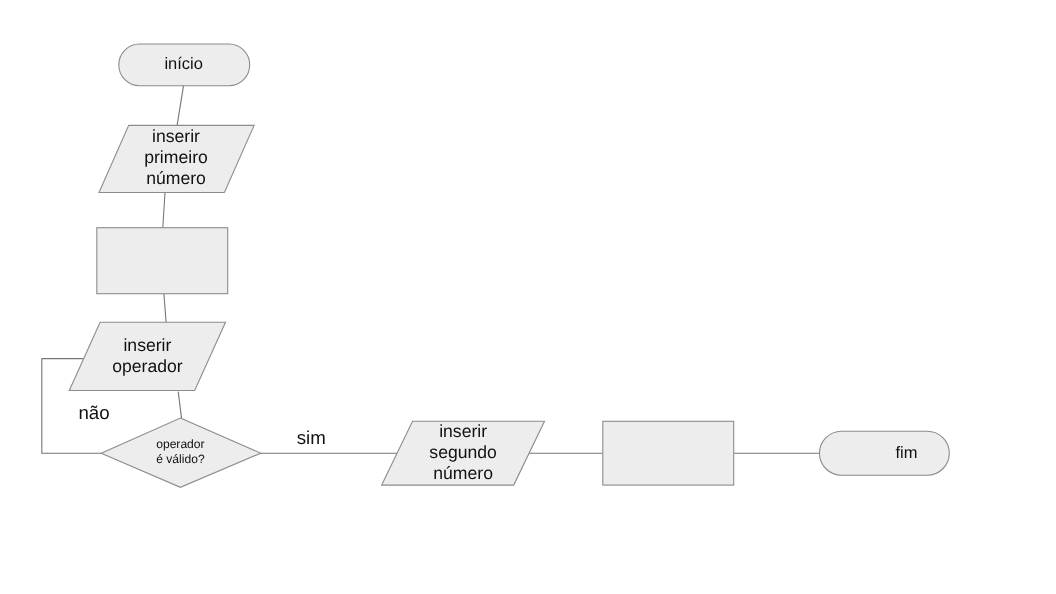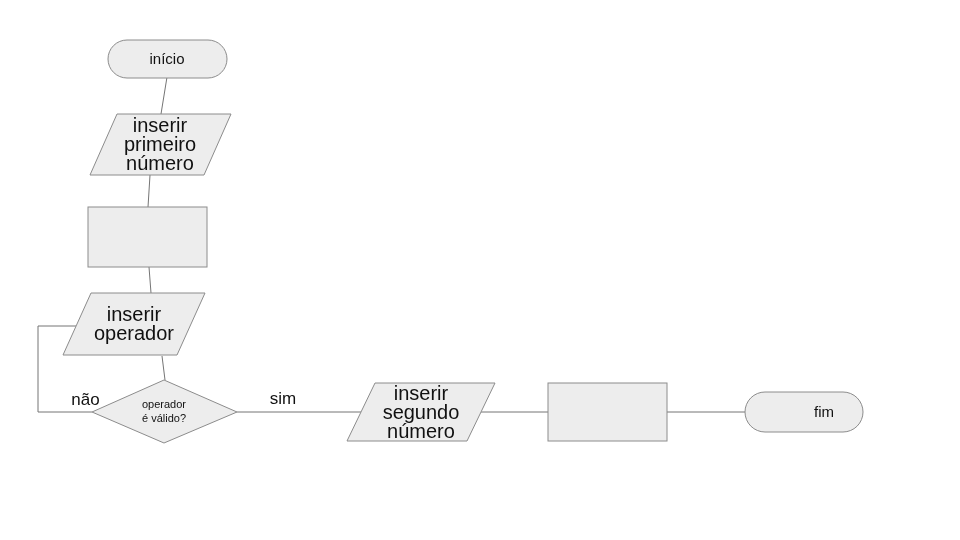--- a/index.html
+++ b/index.html
@@ -29,21 +29,21 @@
     fill: none;
     stroke: var(--line_color, #757575);
     stroke-width: 1;
   }
   .label {
     position: absolute;
     transform: translate(-50%, -50%);
     text-align: center;
     white-space: pre-line;
     color: var(--text_color, #111111);
-    font-size: 20px;
+    font-size: 16px;
     line-height: 19px;
     pointer-events: none;
   }
   .label.terminator { font-size: 15px; line-height: 18px; }
   .label.decision   { font-size: 11px; line-height: 14px; }
   .label.edge-label { font-size: 17px; line-height: 18px; }
 </style>
 </head>
 <body>
 
@@ -76,16 +76,16 @@
 número</div>
   <div class="label" style="left:134px; top:324px;">inserir
 operador</div>
   <div class="label decision" style="left:164px; top:411px;">operador
 é válido?</div>
   <div class="label" style="left:421px; top:412px;">inserir
 segundo
 número</div>
   <div class="label terminator" style="left:824px; top:412px;">fim</div>
 
-  <div class="label edge-label" style="left:62px; top:400px;padding-left:47px;">não</div>
+  <div class="label edge-label" style="left:62px; top:376px;padding-left:47px;">não</div>
   <div class="label edge-label" style="left:283px; top:399px;">sim</div>
 
 </div>
 
 </body></html>

